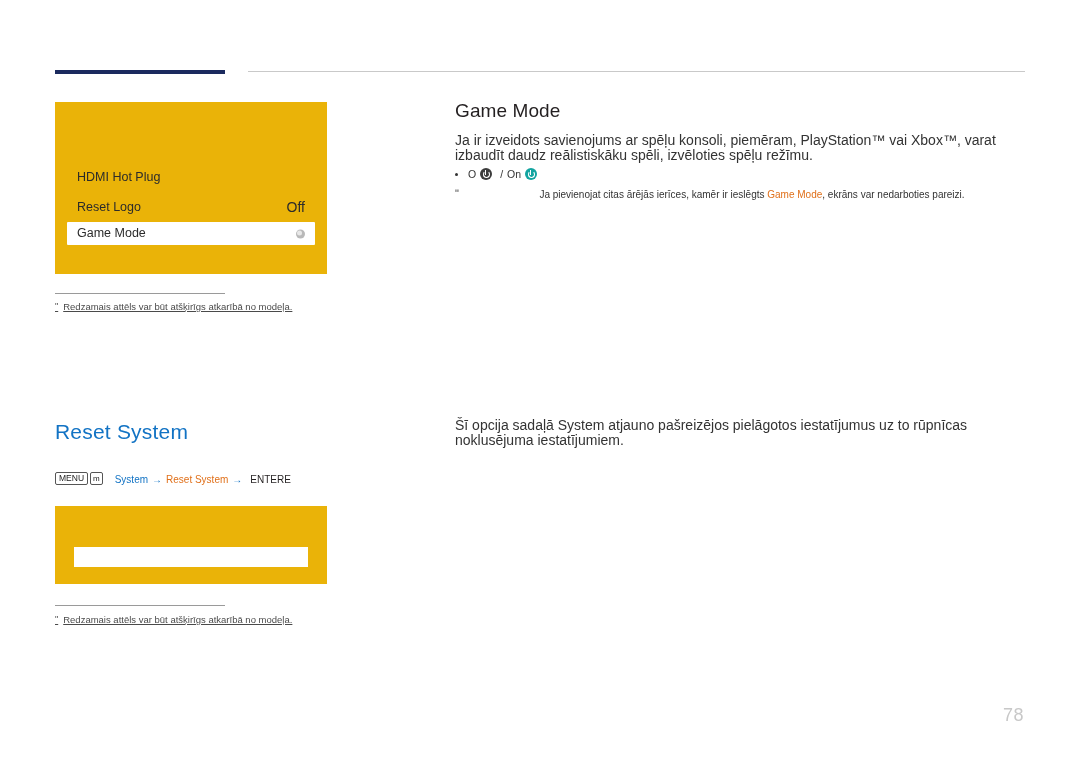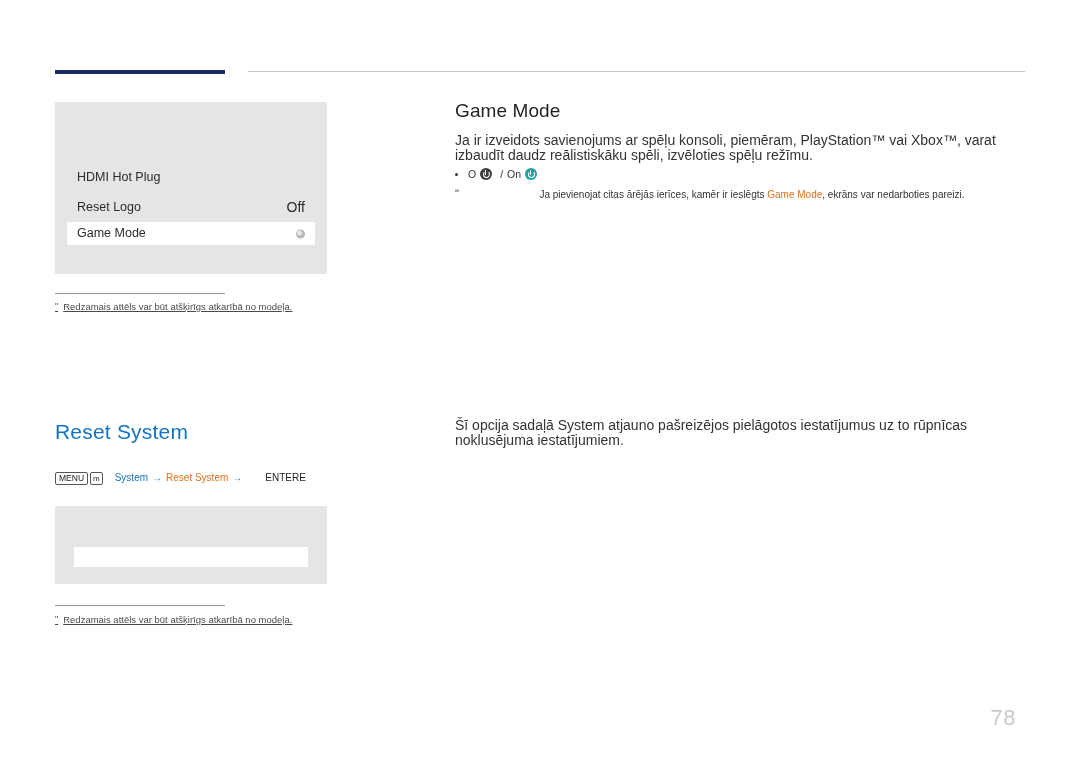--- a/index.html
+++ b/index.html
@@ -30,21 +30,21 @@
     left: 248px;
     top: 71px;
     width: 777px;
     height: 1px;
     background: #c9c9c9;
   }
 
   
   .panel {
     position: absolute;
-    background: #e5e5e5;
+    background: #eab308;
     box-sizing: border-box;
     padding-left: 44px;
   }
   #menu-panel {
     left: 55px;
     top: 102px;
     width: 272px;
     height: 172px;
   }
   .menu-rows {
@@ -268,21 +268,21 @@
     line-height: 15px;
     color: #333333;
   }
   #menu-path {
     position: absolute;
     left: 55px;
     top: 472px;
     font-size: 10px;
     color: #333333;
     display: flex;
-    align-items: flex-start;
+    align-items: flex-end;
     white-space: nowrap;
   }
   .menu-key {
     display: inline-block;
     border: 1px solid #555;
     border-radius: 2px;
     padding: 0px 3px;
     font-size: 8.5px;
     line-height: 11px;
     color: #222;
@@ -295,28 +295,28 @@
     border-radius: 2px;
     font-size: 8px;
     line-height: 11px;
     padding: 0 2px;
     margin-right: 12px;
     color: #222;
   }
   .path-link { color: #1273c4; }
   .path-link2 { color: #e0701a; }
   .path-sep { color: #1273c4; margin: 0 4px; }
-  .path-enter { color: #231f20; margin-left: 19px; }
+  .path-enter { color: #231f20; margin-left: 4px; }
 
   
   #page-number {
     position: absolute;
-    right: 64px;
+    right: 56px;
     top: 705px;
-    font-size: 22px;
+    font-size: 18px;
     color: #c8c8c8;
     letter-spacing: .5px;
   }
 </style>
 </head>
 <body>
 
 <div class="top-rule-dark"></div>
 <div class="top-rule-light"></div>
 

